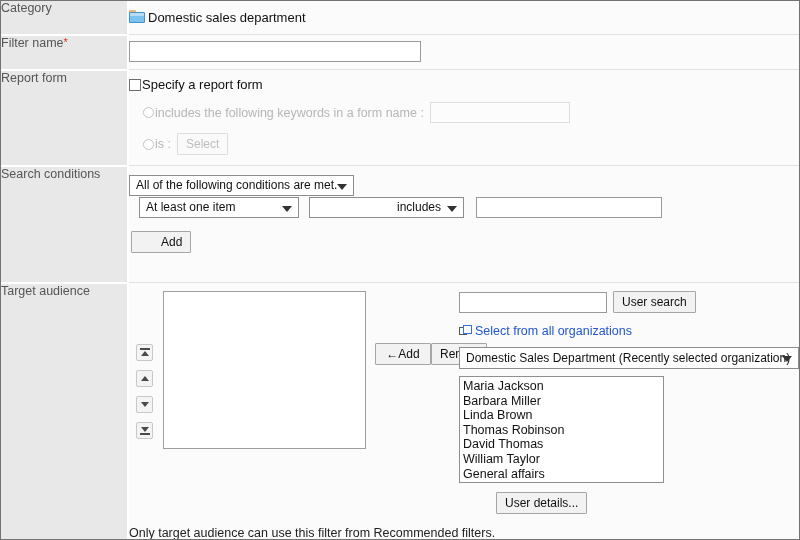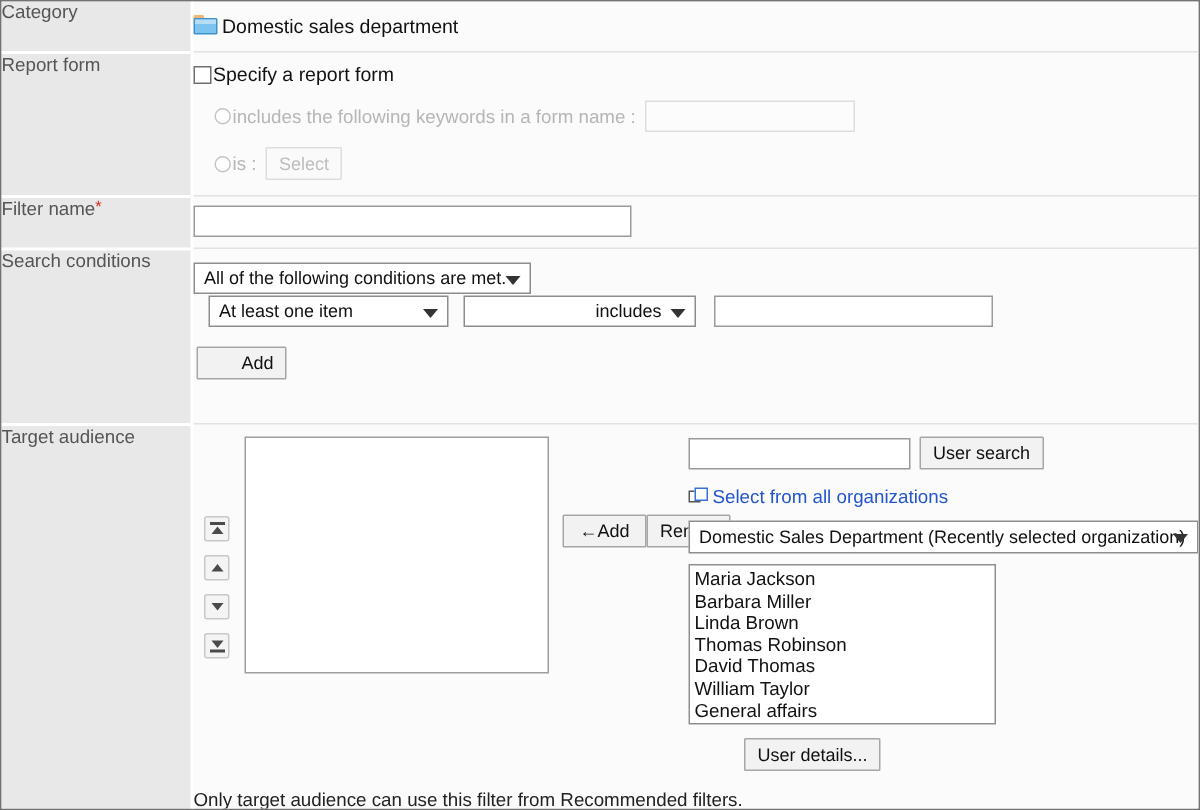--- a/index.html
+++ b/index.html
@@ -377,51 +377,51 @@
             <span class="tab"></span>
                 <span class="body"></span>
                 <span class="lip"></span>
           </span>
           <span class="cat-name">Domestic sales department</span>
         </div>
       </td>
     </tr>
 
     <tr>
+      <th class="rowlabel" style="height:32px;">
+        <span>Filter name</span><span class="req">*</span>
+      </th>
+      <td class="rowfield">
+        <div style="padding:6px 0 7px 0;">
+          <input class="txt" style="width: 292px;" type="text" value="">
+        </div>
+      </td>
+    </tr>
+
+    <tr>
       <th class="rowlabel" style="height:95px;">
         <span>Report form</span>
       </th>
       <td class="rowfield">
         <div class="rf-pad">
           <div class="rf-line1">
             <span class="cbox"></span><span>Specify a report form</span>
           </div>
 
           <div class="rf-line2">
             <span class="radio"></span>
                 <span class="muted">includes the following keywords in a form name :</span>
             <input class="txt disabled kwbox" type="text" disabled="" value="" style="">
           </div>
 
           <div class="rf-line3">
             <span class="radio"></span>
                 <span class="muted">is :</span>
             <span class="btn disabled selbtn">Select</span>
           </div>
-        </div>
-      </td>
-    </tr>
-
-    <tr>
-      <th class="rowlabel" style="height:32px;">
-        <span>Filter name</span><span class="req">*</span>
-      </th>
-      <td class="rowfield">
-        <div style="padding:6px 0 7px 0;">
-          <input class="txt" style="width: 292px;" type="text" value="">
         </div>
       </td>
     </tr>
 
     <tr>
       <th class="rowlabel" style="height:117px;">
         <span>Search conditions</span>
       </th>
       <td class="rowfield">
         <div class="sc-pad">

